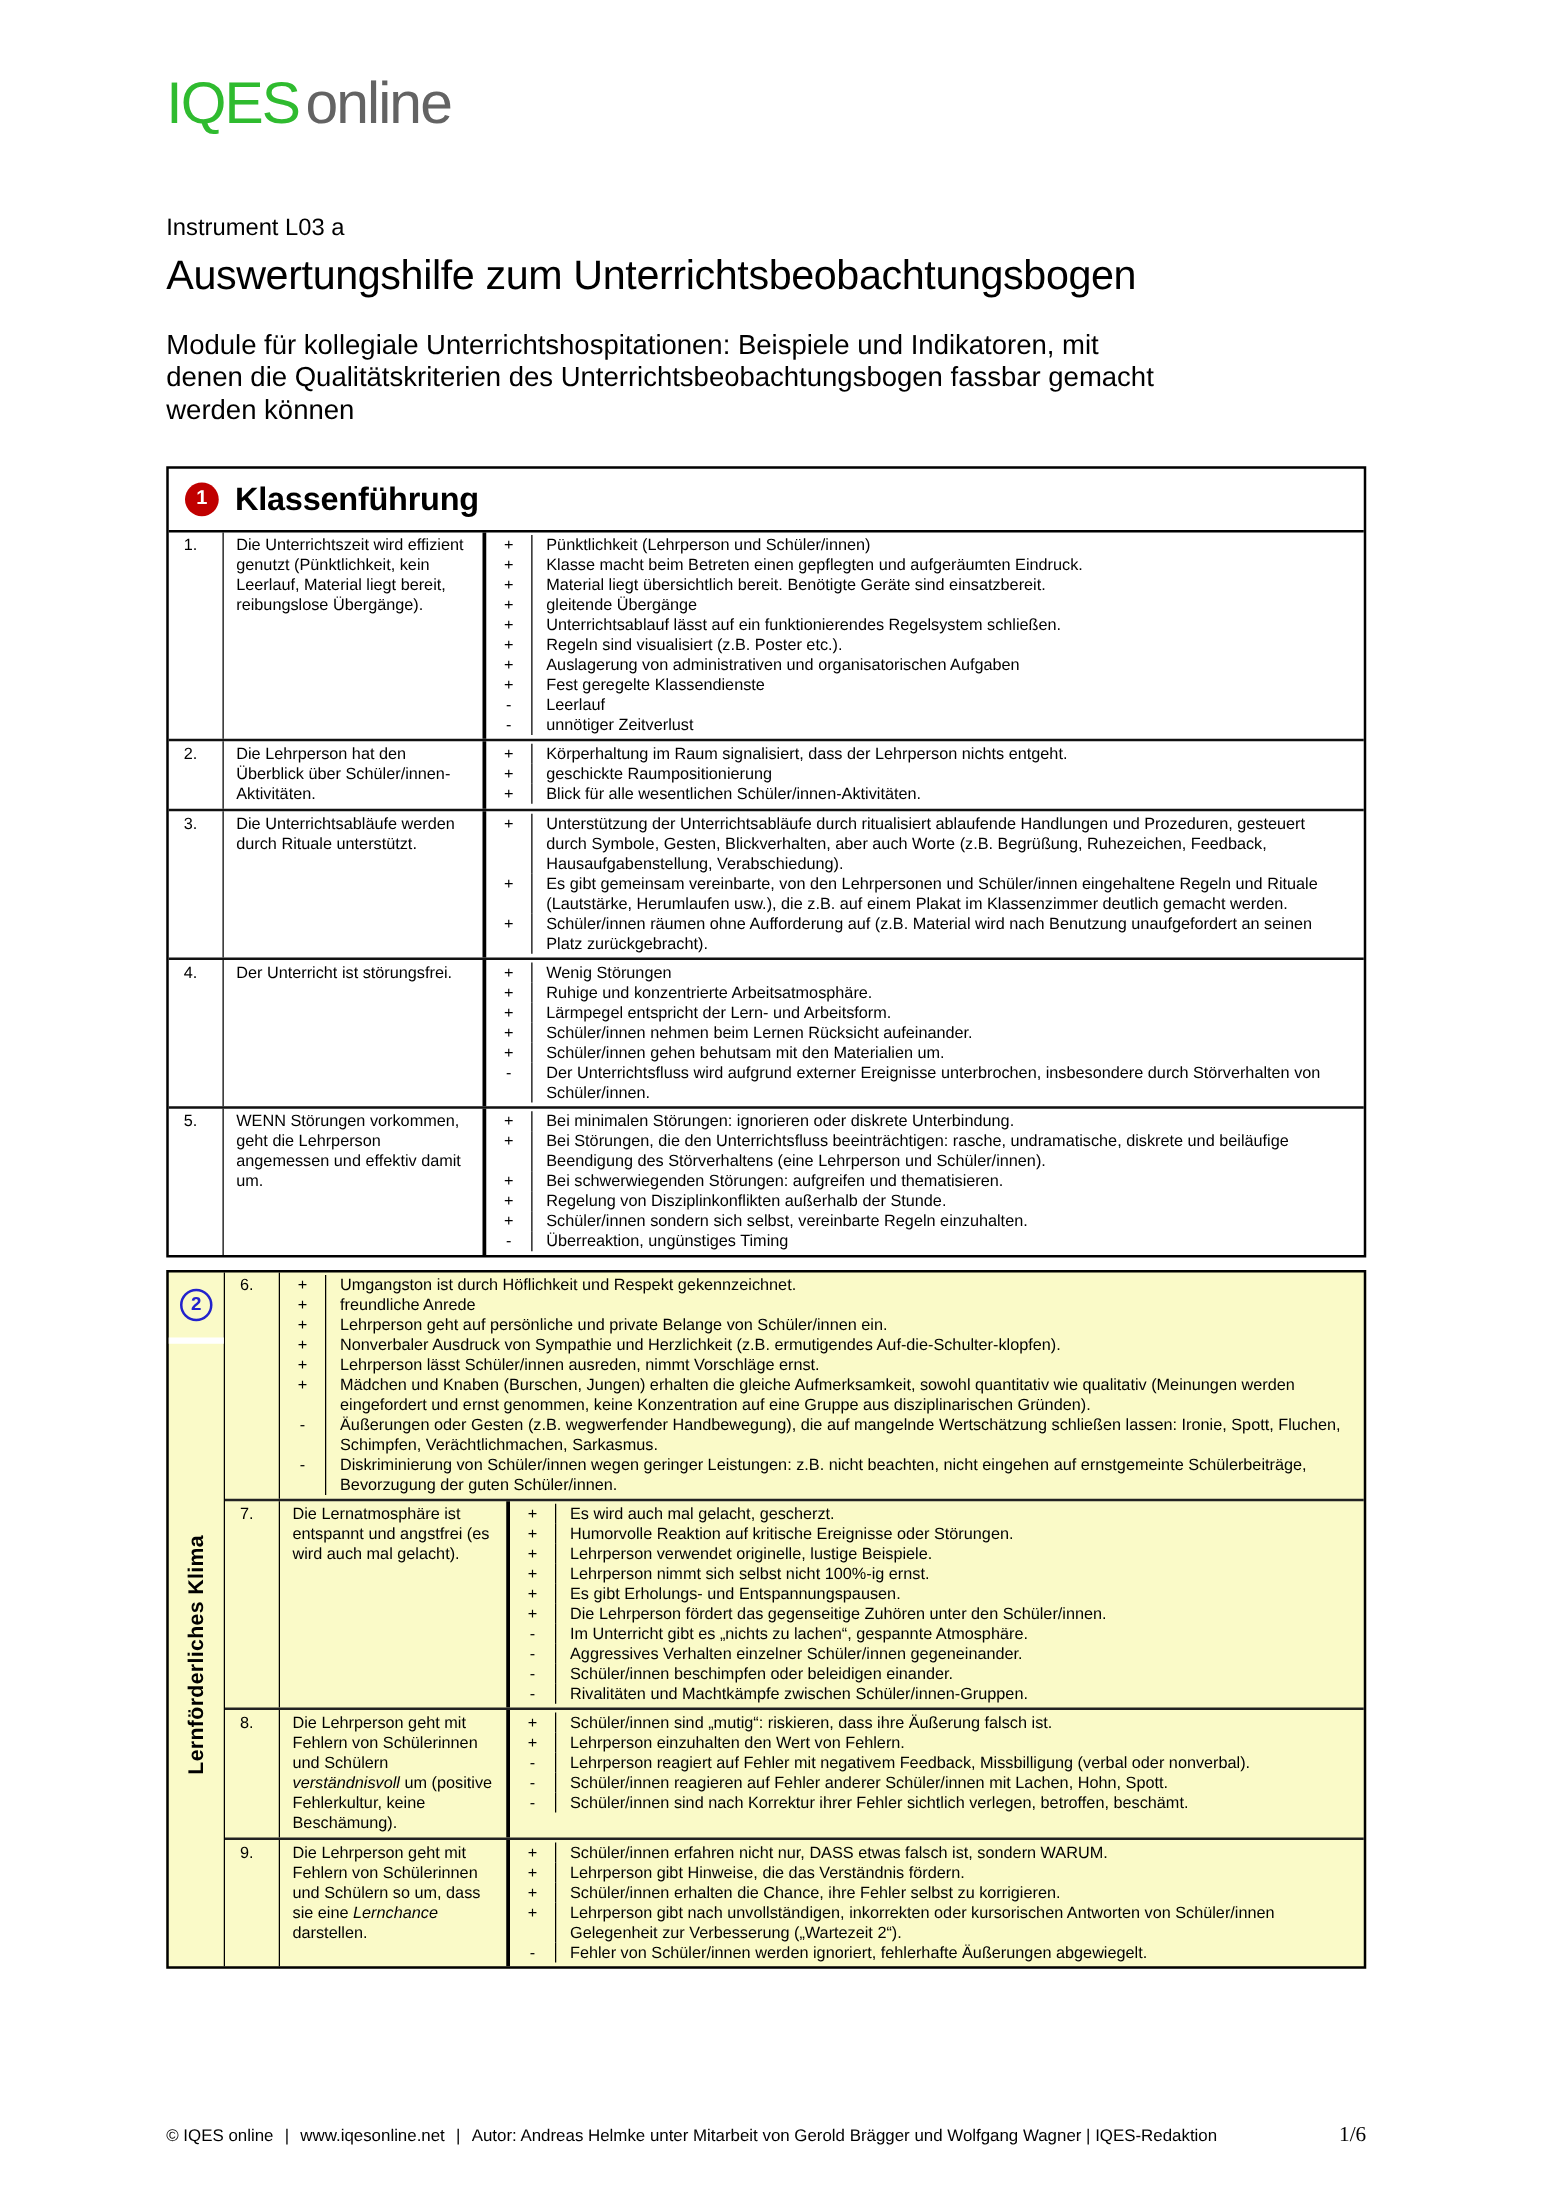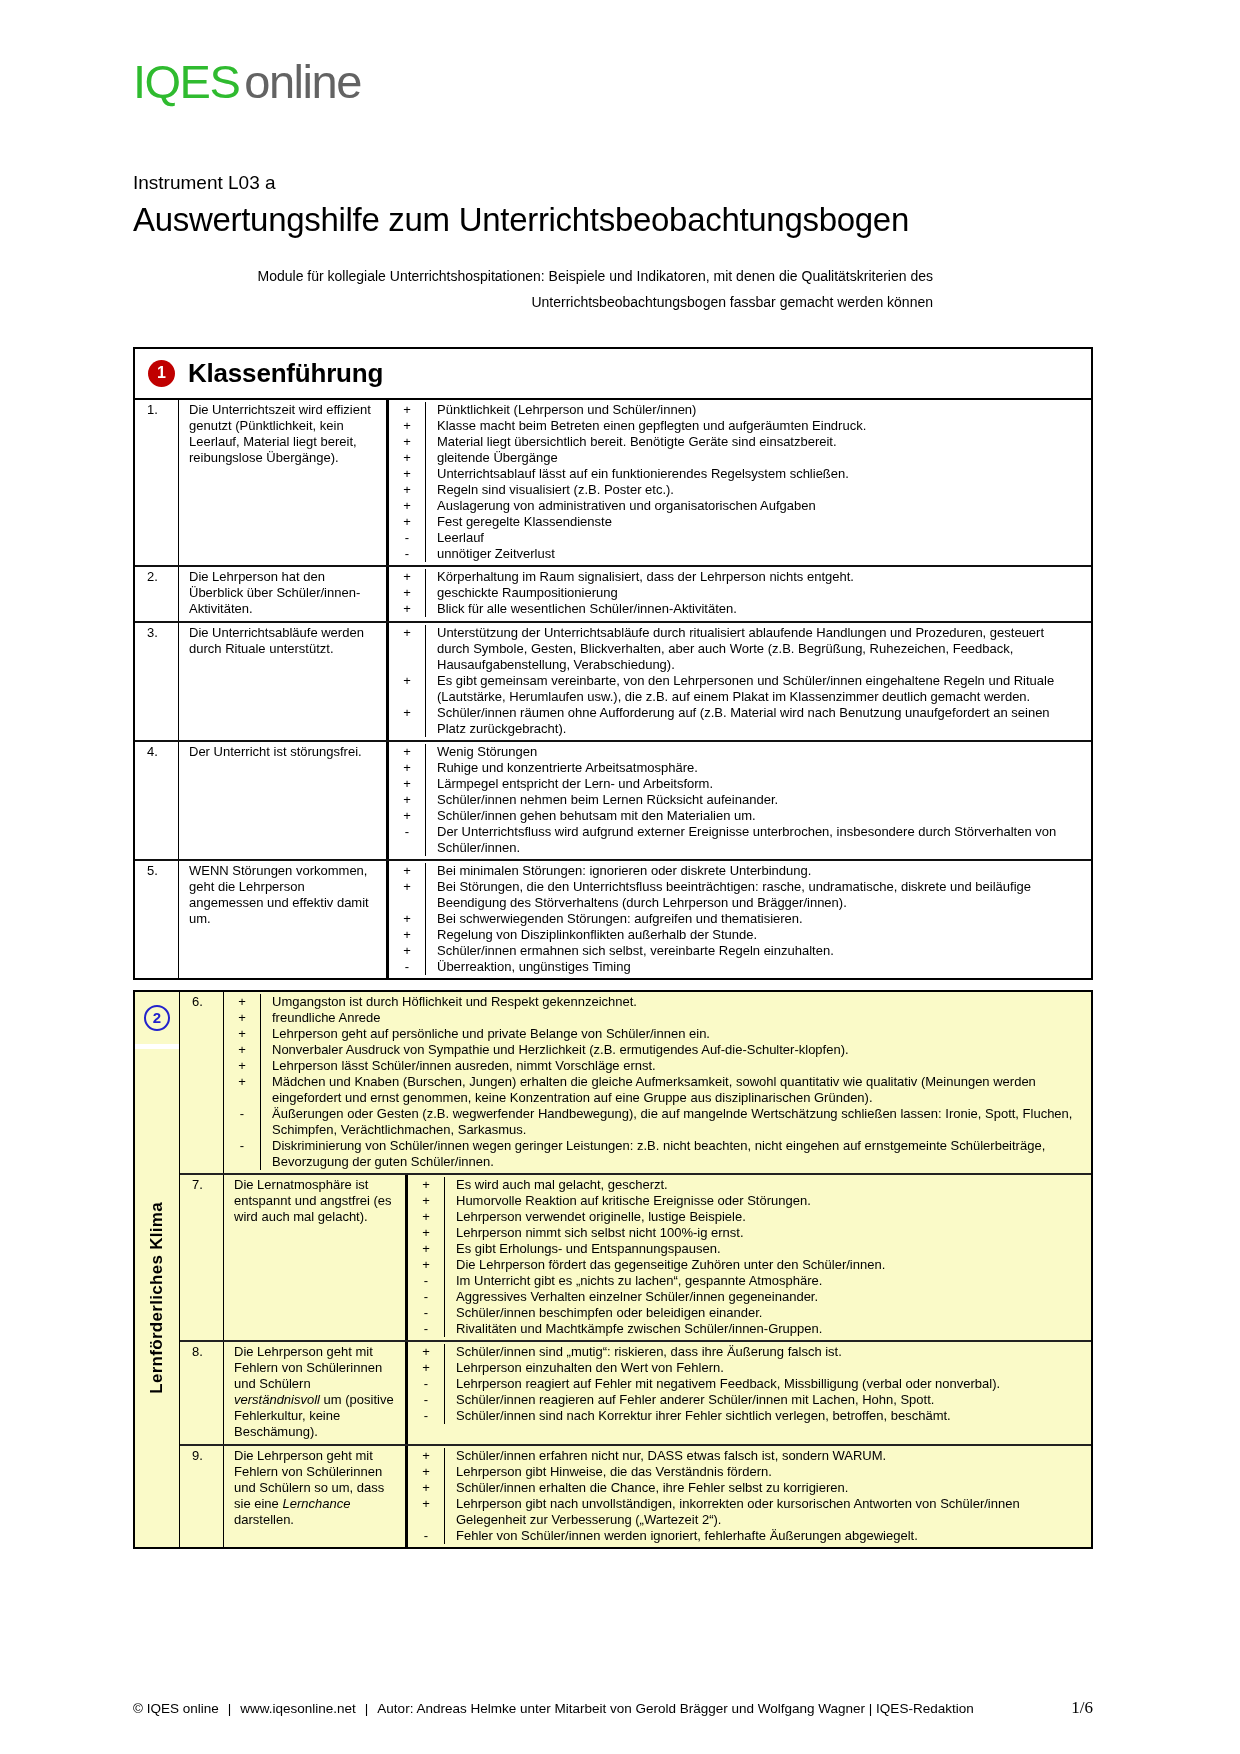--- a/index.html
+++ b/index.html
@@ -8,21 +8,21 @@
   .inner{margin:0 147px 0 133px;padding-top:56px;}
 
   
   .logo{font-size:47px;letter-spacing:-1.5px;line-height:1.1;}
   .logo-green{color:#2fbb2f;}
   .logo-gray{color:#636363;margin-left:5px;}
 
   
   .instrument{margin-top:64px;font-size:19px;}
   .title{margin:7px 0 0;font-size:33px;font-weight:normal;letter-spacing:-0.3px;}
-  .subtitle{margin:24px 0 0;font-size:14px;line-height:26px;max-width:800px;text-align:right;}
+  .subtitle{margin:24px 0 0;font-size:22px;line-height:26px;max-width:800px;}
 
   
   .sec1{margin-top:32px;border:2px solid #000;}
   .sec1-title{display:flex;align-items:center;gap:13px;padding:9px 0 9px 13px;border-bottom:2px solid #000;}
   .badge-red{width:27px;height:27px;border-radius:50%;background:#c00000;color:#fff;
              font-weight:bold;font-size:16px;display:flex;align-items:center;justify-content:center;flex:0 0 auto;}
   .sec-title-text{font-size:26px;font-weight:bold;letter-spacing:-0.2px;}
 
   .hdr-row{display:flex;border-bottom:2.5px solid #000;font-size:15px;}
   .hdr-row .c-num{padding-top:4px;padding-bottom:4px;}
@@ -200,33 +200,33 @@
   <div class="trow">
     <div class="c-num">5.</div>
     <div class="c-crit"><span>WENN Störungen vorkommen, geht die Lehrperson angemessen und effektiv damit um.</span></div>
     <div class="c-inds">
               <div class="ind">
                 <div class="sign">+</div>
                 <div class="txt">Bei minimalen Störungen: ignorieren oder diskrete Unterbindung.</div>
               </div>
               <div class="ind">
                 <div class="sign">+</div>
-                <div class="txt">Bei Störungen, die den Unterrichtsfluss beeinträchtigen: rasche, undramatische, diskrete und beiläufige Beendigung des Störverhaltens (durch Lehrperson und Brägger/innen).</div>
+                <div class="txt">Bei Störungen, die den Unterrichtsfluss beeinträchtigen: rasche, undramatische, diskrete und beiläufige Beendigung des Störverhaltens (eine Lehrperson und Schüler/innen).</div>
               </div>
               <div class="ind">
                 <div class="sign">+</div>
                 <div class="txt">Bei schwerwiegenden Störungen: aufgreifen und thematisieren.</div>
               </div>
               <div class="ind">
                 <div class="sign">+</div>
                 <div class="txt">Regelung von Disziplinkonflikten außerhalb der Stunde.</div>
               </div>
               <div class="ind">
                 <div class="sign">+</div>
-                <div class="txt">Schüler/innen ermahnen sich selbst, vereinbarte Regeln einzuhalten.</div>
+                <div class="txt">Schüler/innen sondern sich selbst, vereinbarte Regeln einzuhalten.</div>
               </div>
               <div class="ind">
                 <div class="sign">-</div>
                 <div class="txt">Überreaktion, ungünstiges Timing</div>
               </div>
             </div>
   </div>
 </div>
     </section>
 

